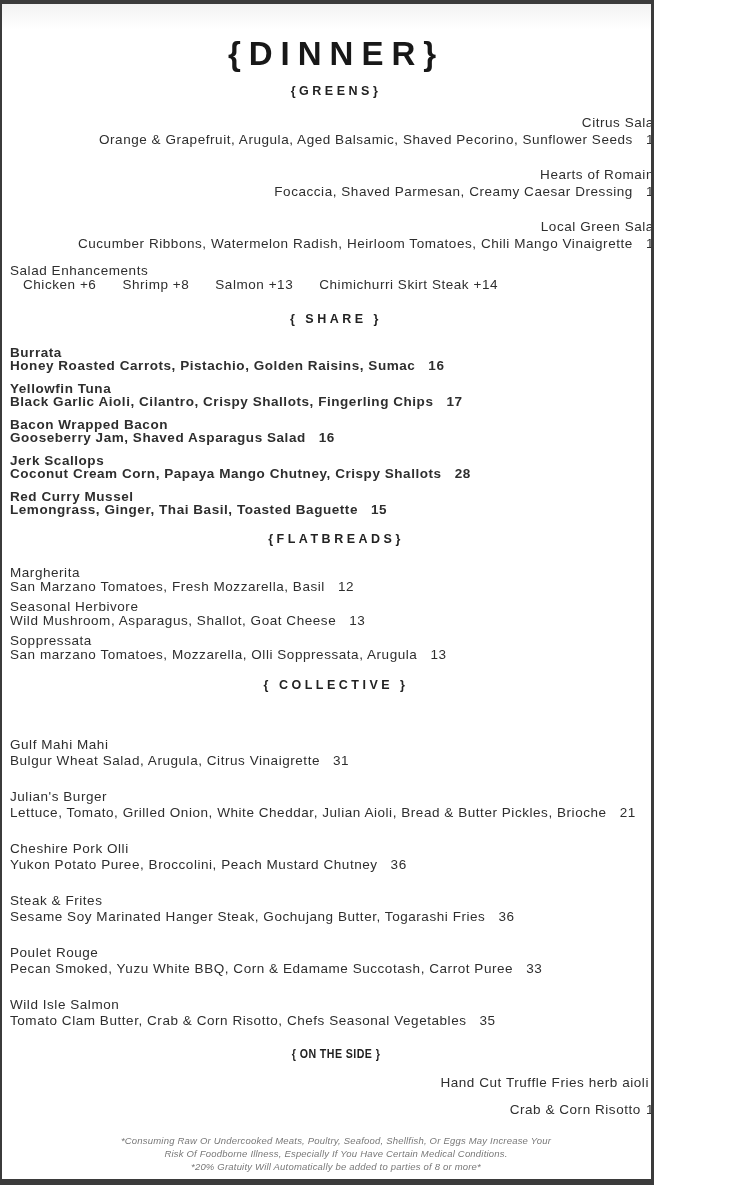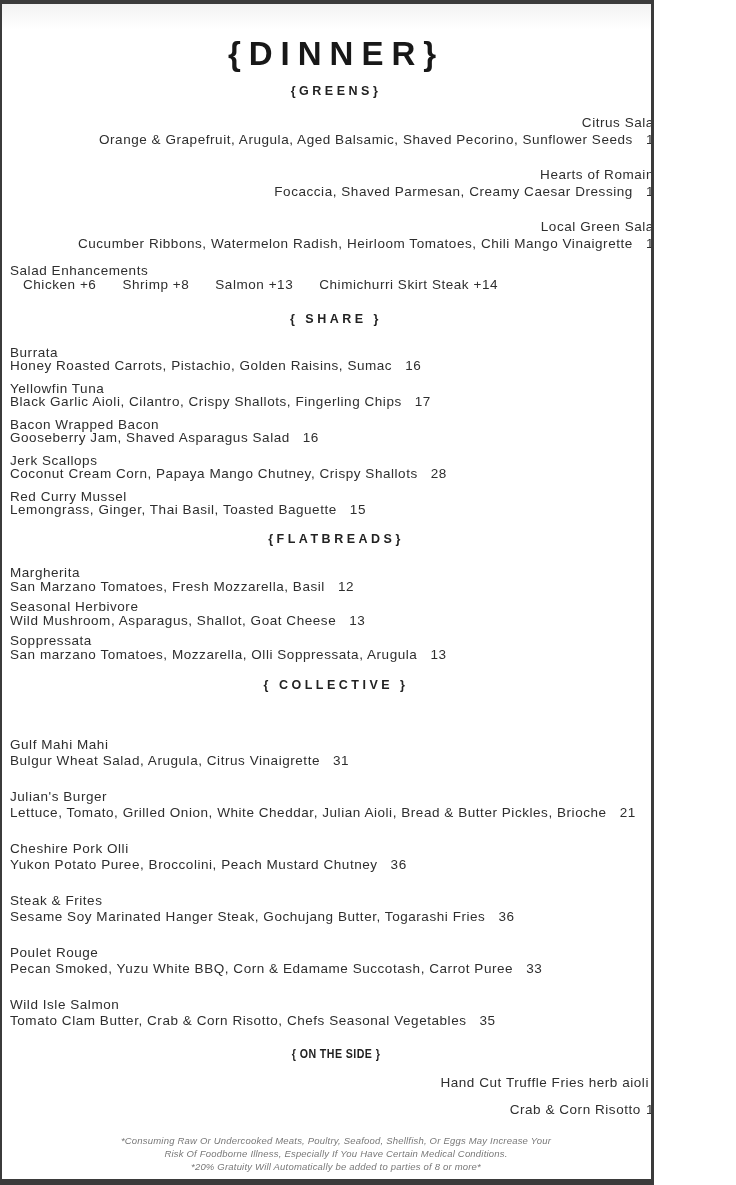--- a/index.html
+++ b/index.html
@@ -53,21 +53,21 @@
   
   .sec-greens .item{margin-top:18px;text-align:right;}
   .sec-greens .item:first-of-type{margin-top:16px;}
   .sec-greens .item-name,.sec-greens .item-desc{line-height:17px;}
   .sec-collective .item{margin-top:20px;}
   .sec-collective .item:first-of-type{margin-top:45px;}
   .sec-collective .item-name,.sec-collective .item-desc{line-height:16px;}
   
   .sec-share .item{margin-top:10px;}
   .sec-share .item:first-of-type{margin-top:20px;}
-  .sec-share .item-name,.sec-share .item-desc{line-height:13px;}
+  .sec-share .item-name,.sec-share .item-desc{line-height:13px;font-weight:bold;}
   
   .sec-flatbreads .item{margin-top:6px;}
   .sec-flatbreads .item:first-of-type{margin-top:20px;}
   .sec-flatbreads .item-name,.sec-flatbreads .item-desc{line-height:14px;}
   
   .enhancements{margin-top:12px;text-align:left;}
   .enh-title{font-size:13.5px;letter-spacing:0.55px;line-height:14px;}
   .enh-options{font-size:13.5px;letter-spacing:0.55px;line-height:14px;margin-top:0;}
   .enh-option{display:inline-block;margin:0 13px;}
   

